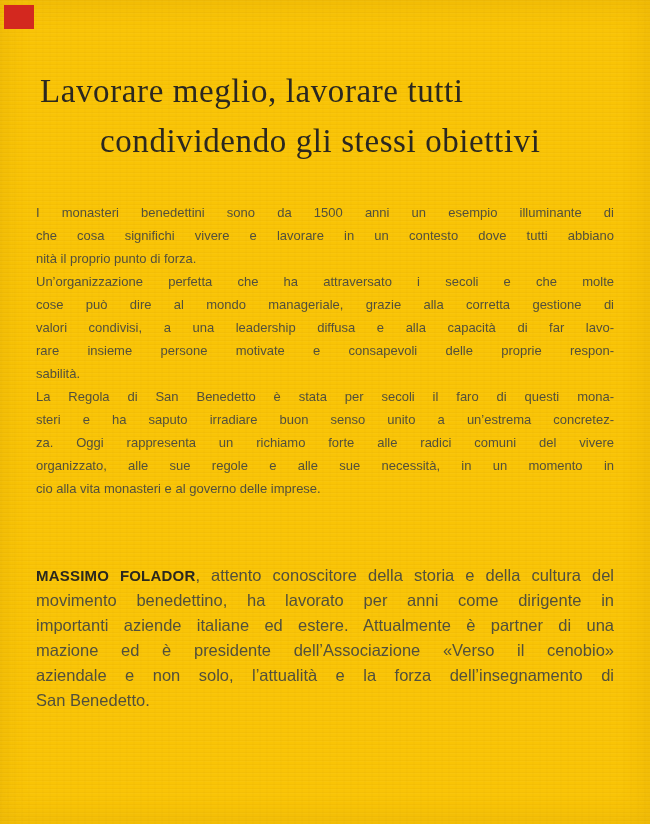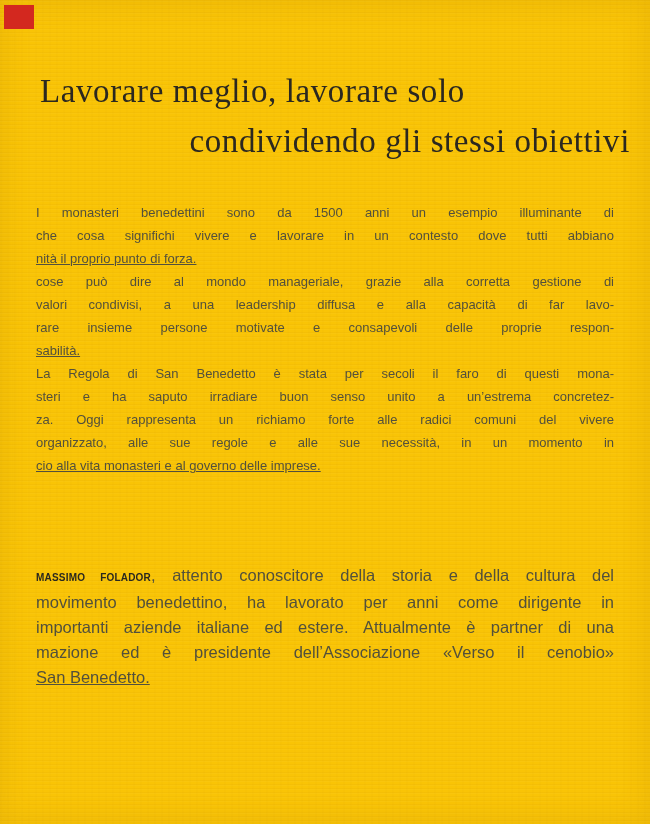--- a/index.html
+++ b/index.html
@@ -30,79 +30,81 @@
   .title {
     position: absolute; left: 40px; top: 66px; right: 20px;
     margin: 0;
     font-family: "Liberation Serif", serif;
     font-weight: 400;
     font-size: 33px;
     line-height: 50px;
     letter-spacing: 0.6px;
     color: #2b2820;
   }
-  .title .t2 { margin-left: 60px; text-align: right; }
+  .title .t2 { margin-left: 60px; }
   .synopsis {
     position: absolute; left: 36px; top: 201px;
     width: 578px;
     font-size: 13px;
     line-height: 23px;
     color: #53503c;
   }
   .bio {
     position: absolute; left: 36px; top: 563px;
     width: 578px;
     font-size: 16.5px;
     line-height: 25px;
     color: #52503c;
   }
   .line {
     white-space: nowrap;
     text-align: justify;
     text-align-last: justify;
     text-justify: inter-word;
   }
-  .line.last { text-align-last: left; text-decoration: underline; }
+  .line.last { text-align-last: left; }
   .author-name {
     font-weight: 700;
-    font-size: 10px;
+    font-size: 15px;
     letter-spacing: 0.2px;
     color: #2a281f;
   }
 </style>
 </head>
 <body>
 
 <div class="cover">
 
   <div class="red-mark"></div>
 
   <h1 class="title">
-    <div class="t1">Lavorare meglio, lavorare solo</div>
+    <div class="t1">Lavorare meglio, lavorare tutti</div>
     <div class="t2">condividendo gli stessi obiettivi</div>
   </h1>
 
   <div class="synopsis">
     <div class="line">I monasteri benedettini sono da 1500 anni un esempio illuminante di</div>
     <div class="line">che cosa significhi vivere e lavorare in un contesto dove tutti abbiano</div>
     <div class="line last">nità il proprio punto di forza.</div>
 
+    <div class="line">Un’organizzazione perfetta che ha attraversato i secoli e che molte</div>
     <div class="line">cose può dire al mondo manageriale, grazie alla corretta gestione di</div>
     <div class="line">valori condivisi, a una leadership diffusa e alla capacità di far lavo-</div>
     <div class="line">rare insieme persone motivate e consapevoli delle proprie respon-</div>
     <div class="line last">sabilità.</div>
 
     <div class="line">La Regola di San Benedetto è stata per secoli il faro di questi mona-</div>
     <div class="line">steri e ha saputo irradiare buon senso unito a un’estrema concretez-</div>
     <div class="line">za. Oggi rappresenta un richiamo forte alle radici comuni del vivere</div>
     <div class="line">organizzato, alle sue regole e alle sue necessità, in un momento in</div>
     <div class="line last">cio alla vita monasteri e al governo delle imprese.</div>
   </div>
 
   <div class="bio">
     <div class="line"><span class="author-name">MASSIMO FOLADOR</span><span>, attento conoscitore della storia e della cultura del</span></div>
     <div class="line">movimento benedettino, ha lavorato per anni come dirigente in</div>
     <div class="line">importanti aziende italiane ed estere. Attualmente è partner di una</div>
     <div class="line">mazione ed è presidente dell’Associazione «Verso il cenobio»</div>
+    <div class="line">aziendale e non solo, l’attualità e la forza dell’insegnamento di</div>
     <div class="line last">San Benedetto.</div>
   </div>
 
 </div>
 
 </body></html>

